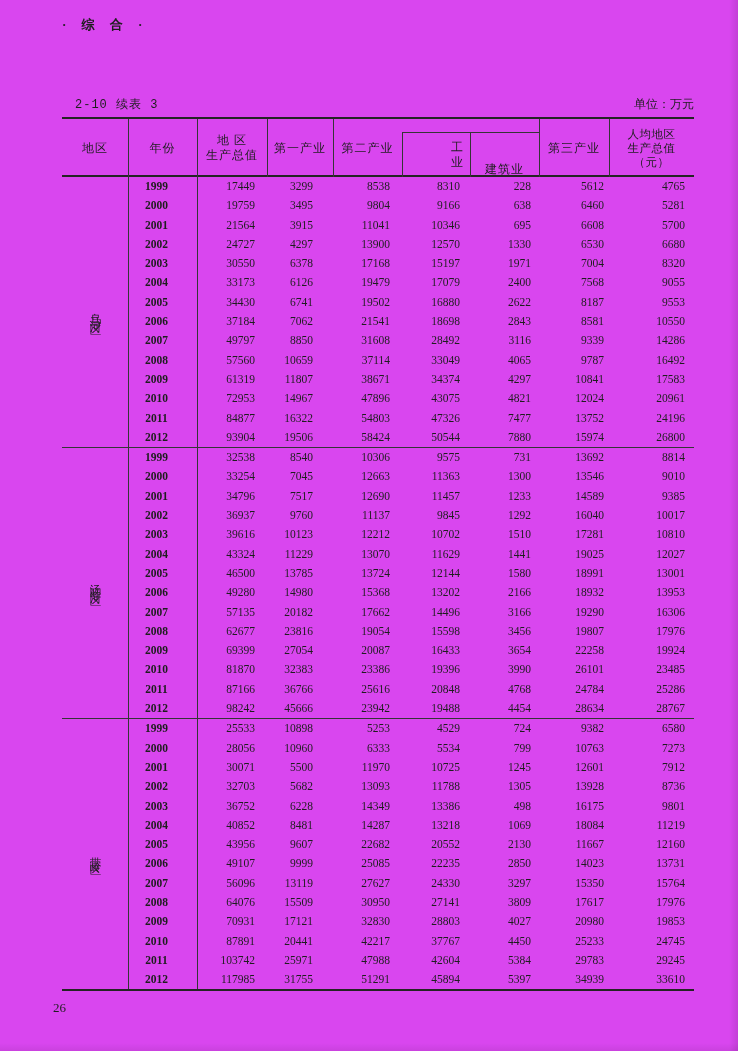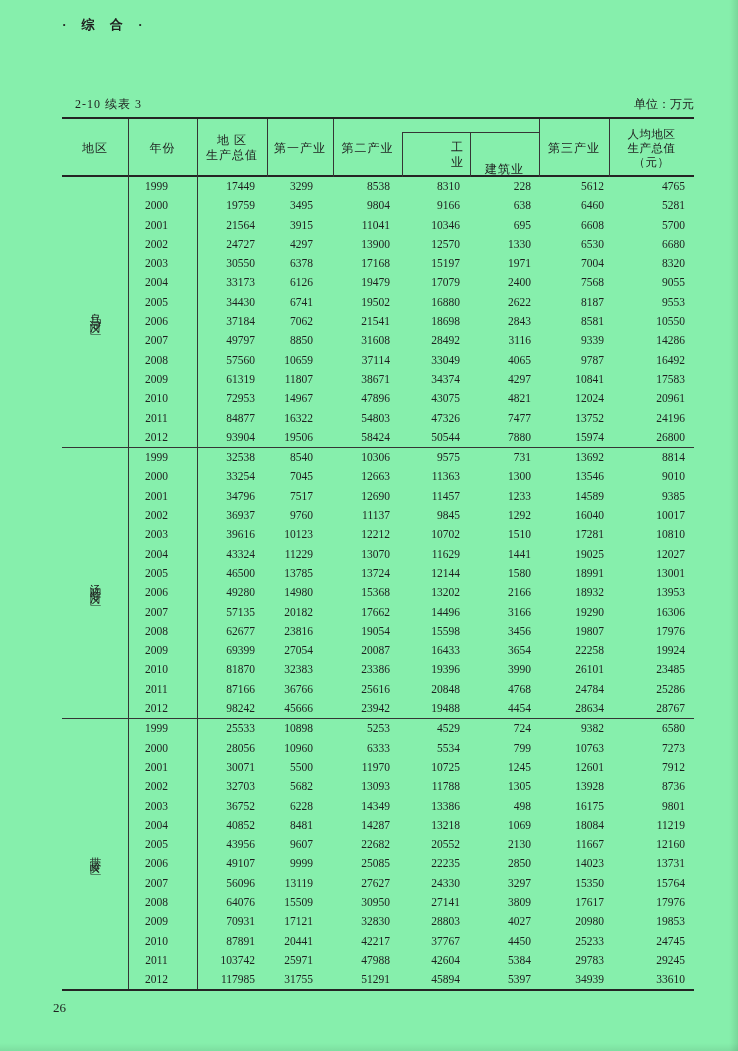--- a/index.html
+++ b/index.html
@@ -4,31 +4,31 @@
 <style>
   * { margin:0; padding:0; box-sizing:border-box; }
   html,body { width:738px; height:1051px; }
   body {
     font-family: "Liberation Serif", "DejaVu Serif", serif;
     color:#1e1e1e;
     background:#fbfaf7;
     position:relative;
     overflow:hidden;
   }
-  .page { position:absolute; inset:0; background:#86efac; }
+  .page { position:absolute; inset:0; background:#d946ef; }
   .scan-edge-right { position:absolute; top:0; right:0; width:9px; height:100%;
     background:linear-gradient(to right, rgba(0,0,0,0), rgba(0,0,0,0.10)); }
   .scan-edge-bottom { position:absolute; left:0; bottom:0; width:100%; height:8px;
     background:linear-gradient(to bottom, rgba(0,0,0,0), rgba(0,0,0,0.07)); }
 
   .section-header { position:absolute; left:62px; top:16px;
     font-size:13px; font-weight:bold; letter-spacing:6px; }
 
   .caption-row { position:absolute; left:62px; top:96px; width:632px; height:18px; }
-  .caption-left { position:absolute; left:13px; top:0; font-size:12px; letter-spacing:1px; }
+  .caption-left { position:absolute; left:13px; top:0; font-size:12px; letter-spacing:1px;font-family:Liberation Mono, monospace; }
   .caption-unit { position:absolute; right:0; top:0; font-size:12px; }
 
   .table-wrap { position:absolute; left:62px; top:117px; width:632px;
     border-top:2px solid #242424; }
 
   
   .thead { position:relative; height:58px; border-bottom:2px solid #242424; }
   .hcell { position:absolute; top:0; height:58px; display:flex; flex-direction:column;
     align-items:center; justify-content:center; font-size:12px; line-height:15px;
     letter-spacing:1px; text-align:center; }
@@ -56,21 +56,21 @@
   td.year-cell { text-align:center; padding-right:12px; }
   td.num-cell  { text-align:right; }
   td.c1 { padding-right:12px; }
   td.c2 { padding-right:20px; }
   td.c3 { padding-right:12px; }
   td.c4 { padding-right:10px; }
   td.c5 { padding-right:8px; }
   td.c6 { padding-right:5px; }
   td.c7 { padding-right:9px; }
   td.region-cell { border-right:1px solid #353535; text-align:center; vertical-align:middle; }
-  td.year-cell   { border-right:1px solid #353535; }
+  td.year-cell   { border-right:1px solid #353535;font-weight:bold; }
   tr.block-start td { border-top:1px solid #353535; }
   .table-bottom { width:632px; height:2px; background:#242424; }
   .vtext { writing-mode:vertical-rl; text-orientation:upright;
     letter-spacing:4px; font-size:11.5px; margin:0 auto; }
 
   .page-number { position:absolute; left:53px; top:1000px; font-size:13px; }
 </style>
 </head>
 <body>
 

